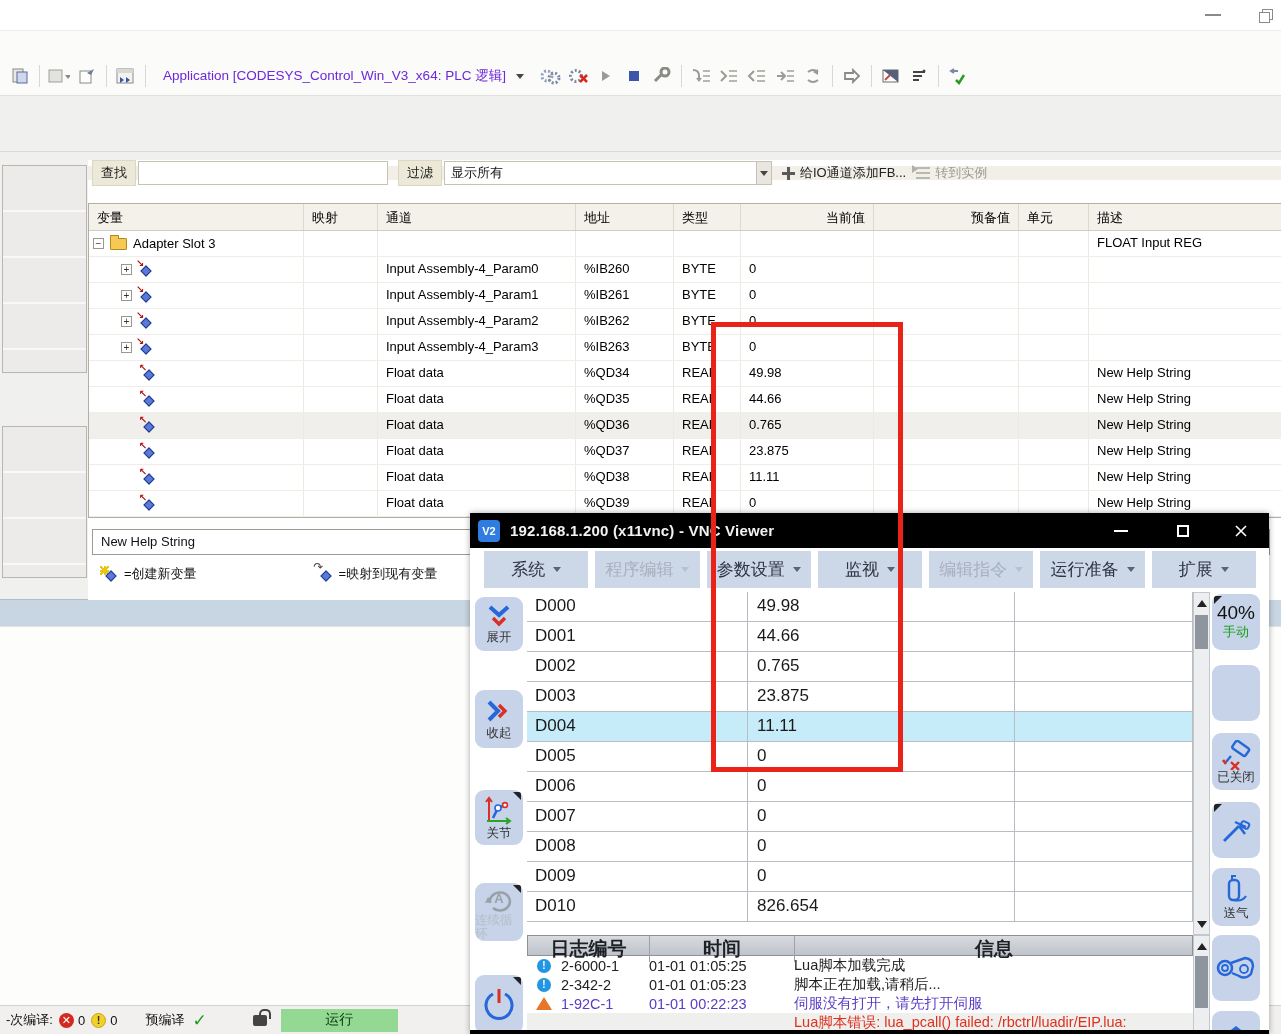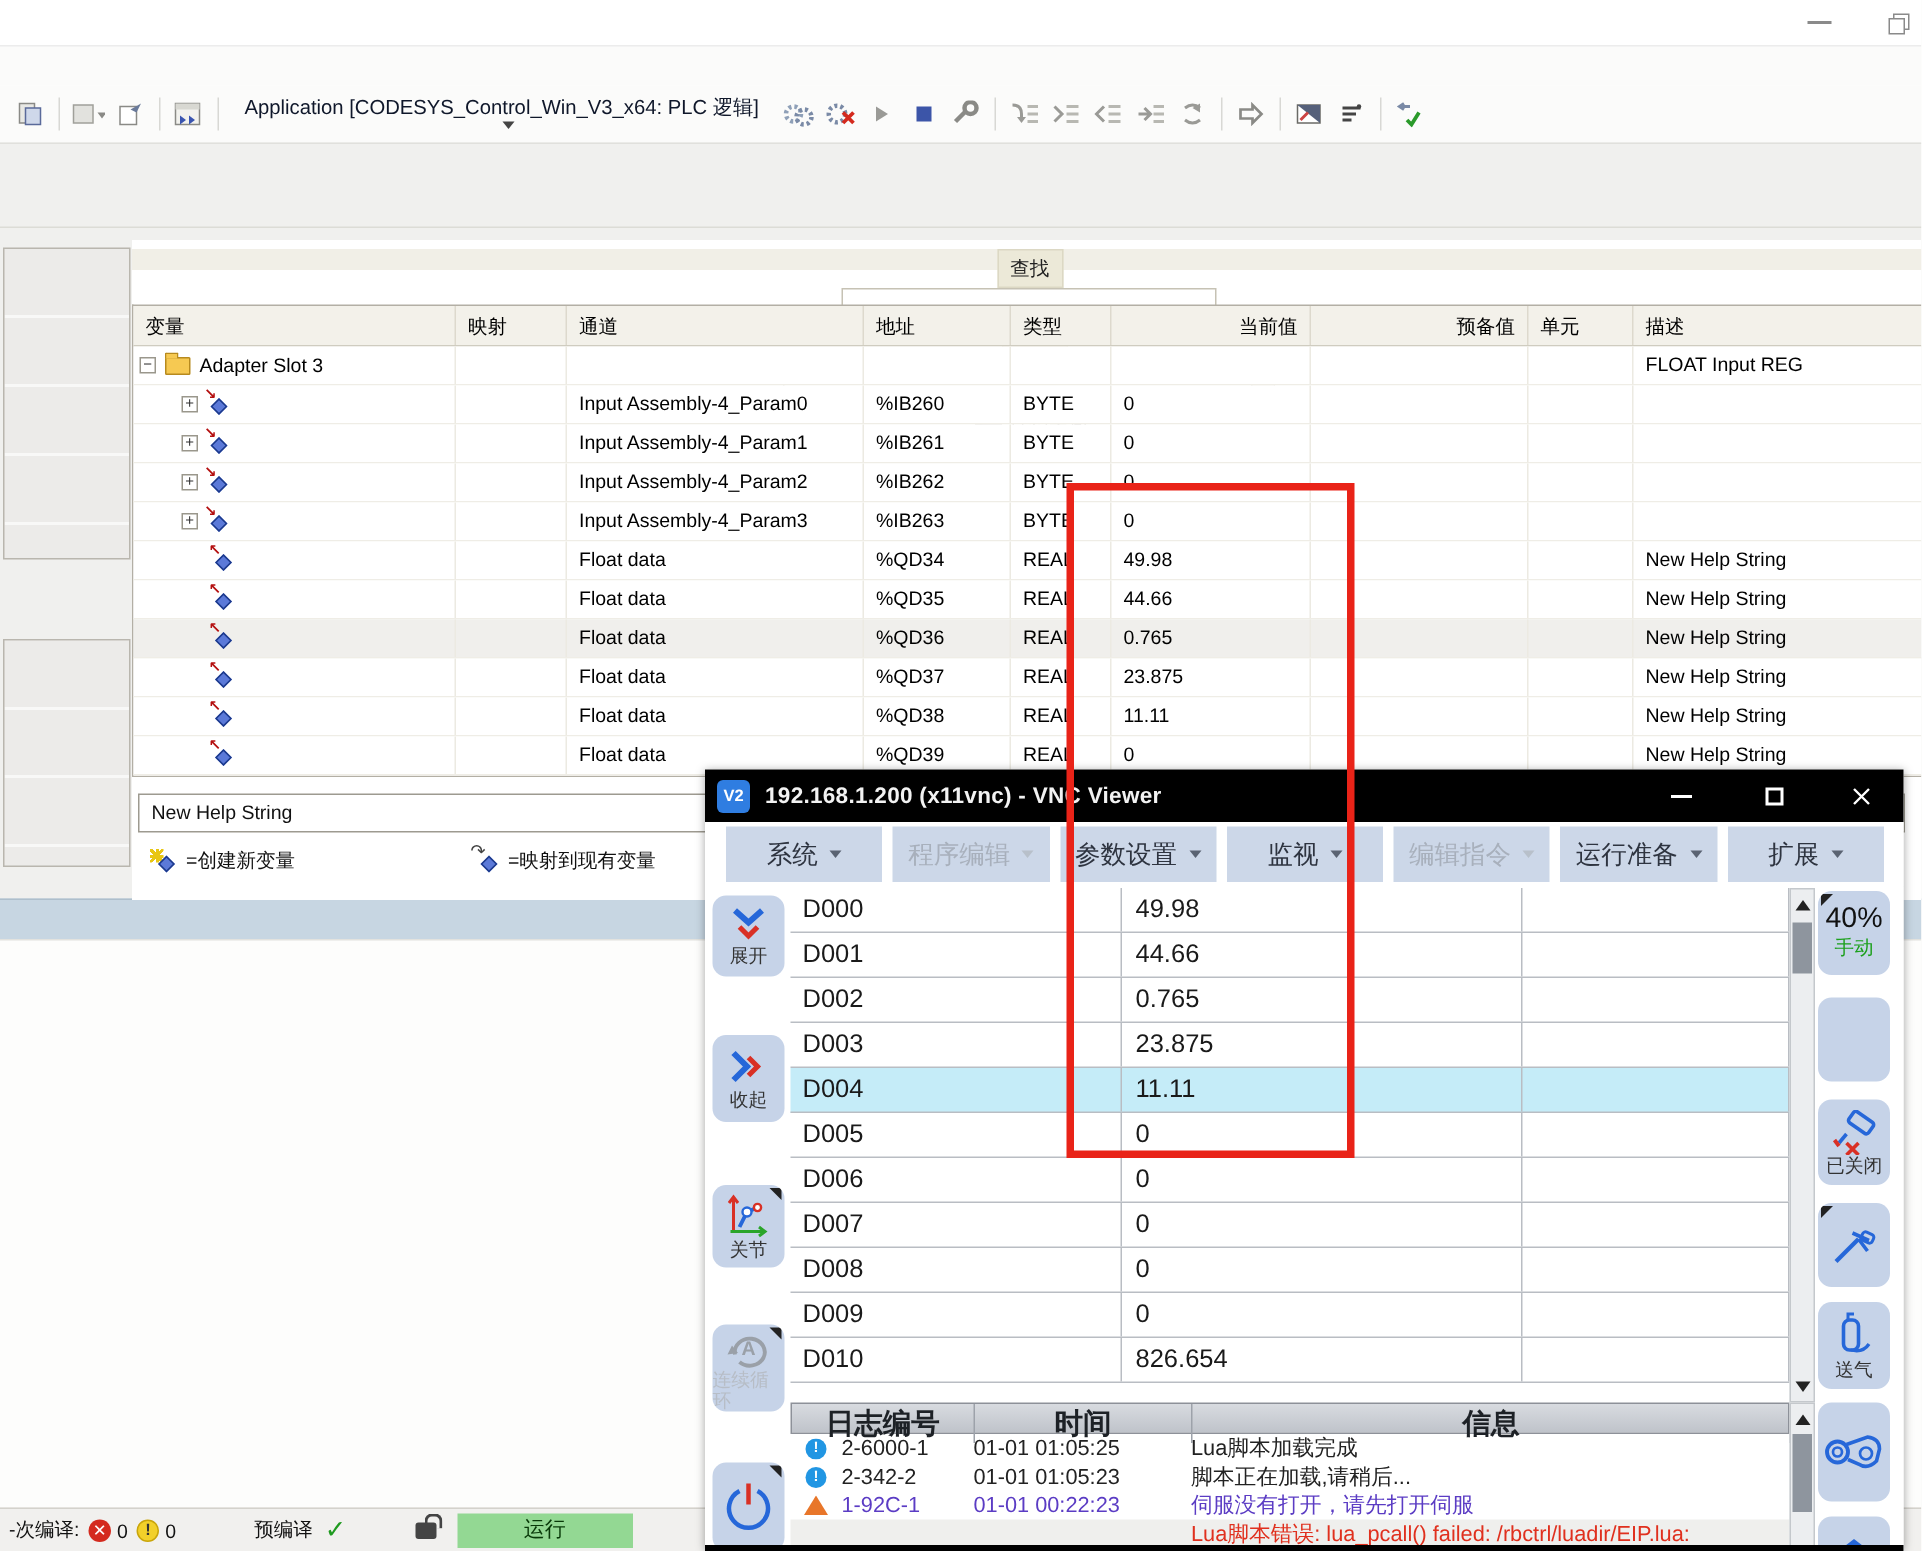--- a/index.html
+++ b/index.html
@@ -11,37 +11,37 @@
   .win-btn{position:absolute;top:6px;width:30px;height:18px;display:flex;align-items:center;justify-content:center;}
   #cs-min{left:1198px;} #cs-min i{display:block;width:16px;height:0;border-top:2px solid #8a8a8a;}
   #cs-restore{left:1250px;} .restore-ico{position:relative;width:13px;height:13px;}
   .restore-ico::before{content:"";position:absolute;left:3px;top:0;width:9px;height:9px;border:1.5px solid #8a8a8a;}
   .restore-ico::after{content:"";position:absolute;left:0;top:3px;width:9px;height:9px;border:1.5px solid #8a8a8a;background:#fff;}
   #cs-menustrip{position:absolute;left:0;top:30px;width:1281px;height:27px;background:#fbfbfa;border-top:1px solid #ececec;}
   #cs-toolbar{position:absolute;left:0;top:57px;width:1281px;height:38px;background:#fbfbfa;display:flex;align-items:center;padding-left:6px;}
   .tb-sep{width:1px;height:22px;background:#d8d8d4;margin:0 5px;}
   .tb-ico{width:24px;height:24px;display:flex;align-items:center;justify-content:center;margin:0 2px;flex:none;}
   .tb-ico svg{display:block;}
-  #app-combo{display:flex;align-items:center;height:26px;padding:0 8px;margin:18px 4px;color:#0f172a;font-size:13.5px;flex-direction:column;}
+  #app-combo{display:flex;align-items:center;height:26px;padding:0 8px;margin:18px 4px;color:#6d28d9;font-size:13.5px;}
   #app-combo .caret{margin-left:10px;}
   .caret-down{width:0;height:0;border-left:4px solid transparent;border-right:4px solid transparent;border-top:5px solid #444;display:inline-block;}
   #cs-subbar{position:absolute;left:0;top:95px;width:1281px;height:57px;background:#f0f0ee;border-top:1px solid #e0e0dc;border-bottom:1px solid #dcdcd6;}
 
   
   #cs-workspace{position:absolute;left:0;top:152px;width:1281px;height:853px;background:#f0f0ee;}
   .left-panel{position:absolute;left:2px;width:85px;background:#ecebe9;border:1px solid #b9b6ae;
      background-image:repeating-linear-gradient(to bottom,transparent 0 44px,#f8f8f7 44px 46px);}
   #left-panel-a{top:13px;height:208px;}
   #left-panel-b{top:274px;height:152px;}
   #blue-bar{position:absolute;left:0;top:447px;width:1281px;height:27px;background:#c7d6e2;border-top:1px solid #aebfcc;}
   #white-area{position:absolute;left:0;top:474px;width:1281px;height:379px;background:#fdfdfc;border-top:1px solid #e2e2de;}
 
   
   #mapping-panel{position:absolute;left:88px;top:8px;width:1193px;height:440px;background:#fff;}
-  #find-row{position:absolute;left:0;top:6px;width:1193px;height:14px;background:#f1efe7;display:flex;align-items:center;flex-direction:column;}
+  #find-row{position:absolute;left:0;top:6px;width:1193px;height:14px;background:#f1efe7;display:flex;align-items:center;}
   .chip{background:#ece9d8;border:1px solid #dcd8c4;padding:3px 8px;font-size:13px;color:#222;}
   #find-input{width:250px;height:24px;background:#fff;border:1px solid #c6c2b4;margin-left:2px;}
   #filter-chip{margin-left:10px;}
   #filter-combo{width:328px;height:24px;background:#fff;border:1px solid #c6c2b4;display:flex;align-items:center;justify-content:space-between;padding-left:6px;margin-left:2px;}
   #filter-combo .dd{width:15px;height:22px;background:#e8e6de;border-left:1px solid #c6c2b4;display:flex;align-items:center;justify-content:center;}
   .panel-btn{display:flex;align-items:center;margin-left:10px;color:#222;font-size:13px;white-space:nowrap;}
   .panel-btn.disabled{color:#9b9b94;}
   .plus-ico{position:relative;width:13px;height:13px;margin-right:5px;}
   .plus-ico::before{content:"";position:absolute;left:5px;top:0;width:3px;height:13px;background:#5a5a5a;}
   .plus-ico::after{content:"";position:absolute;left:0;top:5px;width:13px;height:3px;background:#5a5a5a;}
@@ -585,21 +585,21 @@
   <div id="cs-statusbar">
     <span class="sb-item">-次编译:</span>
     <span class="sb-item">
         <span class="err-ico">✕</span>
         <span>0</span>
       </span>
     <span class="sb-item">
         <span class="warn-ico">!</span>
         <span>0</span>
       </span>
-    <span class="sb-item" style="margin-left:52px">预编译</span>
+    <span class="sb-item" style="margin-left:28px">预编译</span>
     <span class="check-ico">✓</span>
     <span class="lock-ico"></span>
     <span id="run-badge">运行</span>
   </div>
 
   <div id="vnc">
     <div id="vnc-title">
       <span id="vnc-logo">V2</span>
       <span class="t">192.168.1.200 (x11vnc) - VNC Viewer</span>
       <span class="vnc-winbtn" id="vnc-min">

